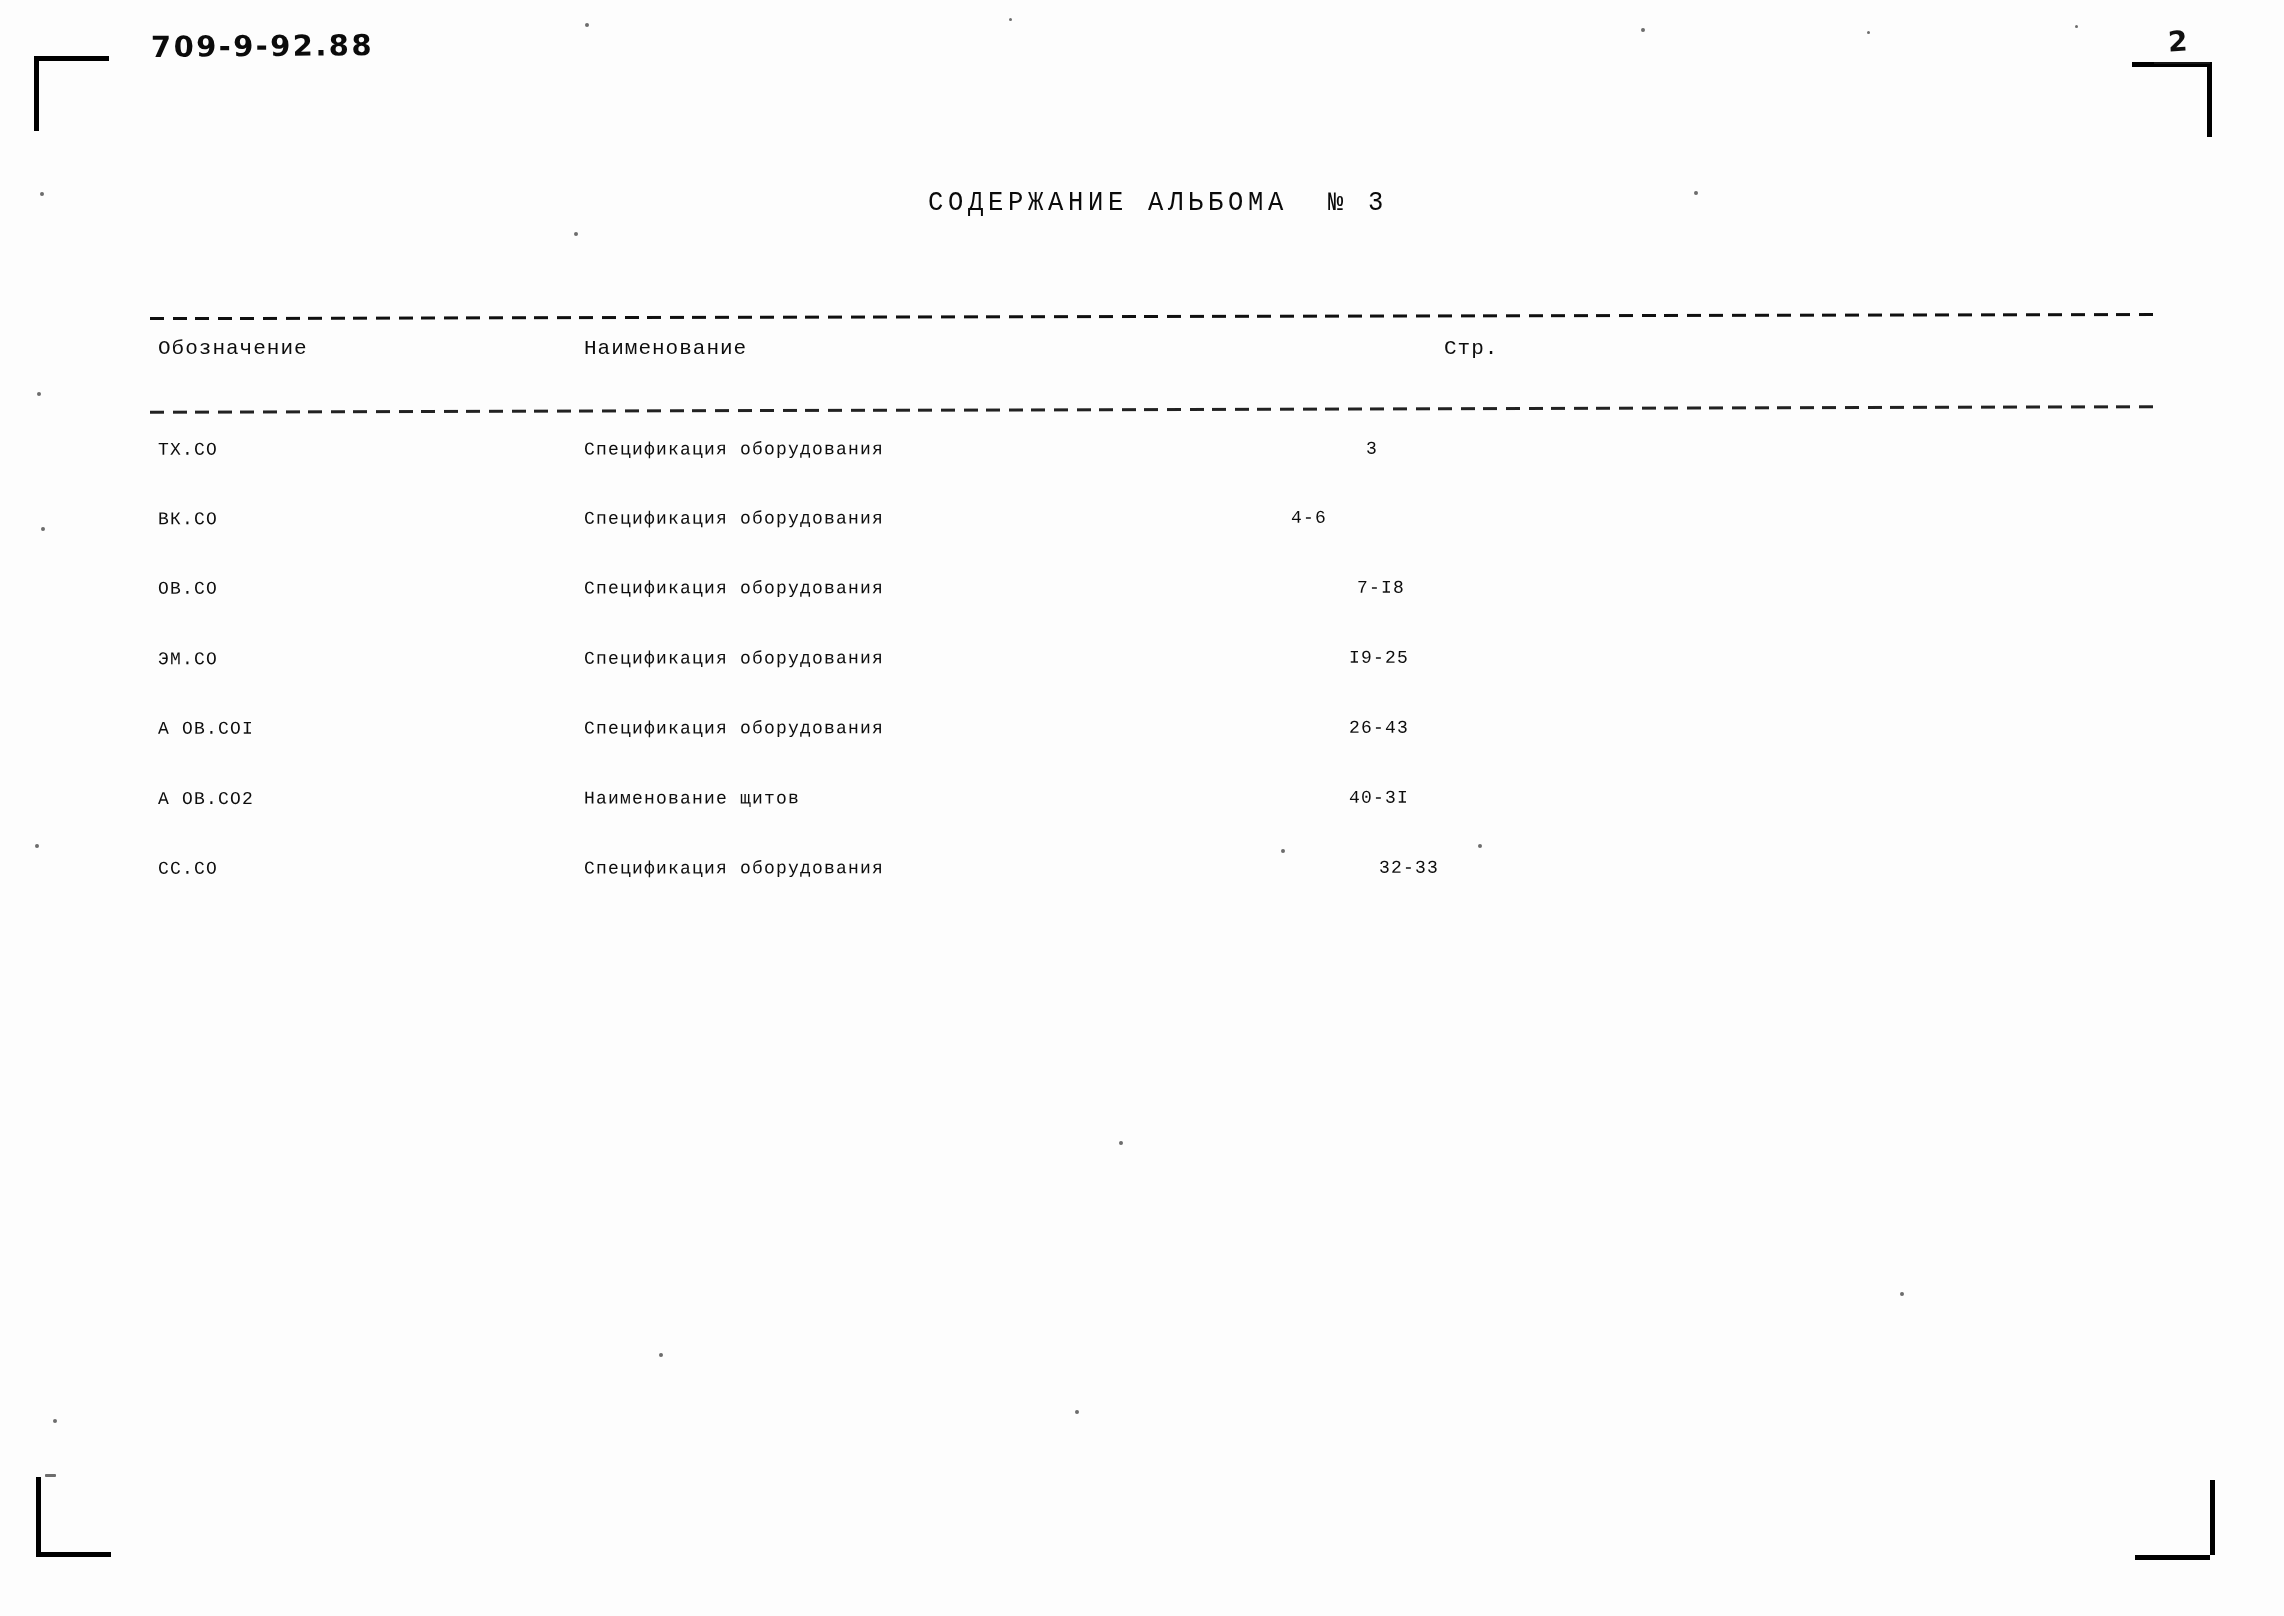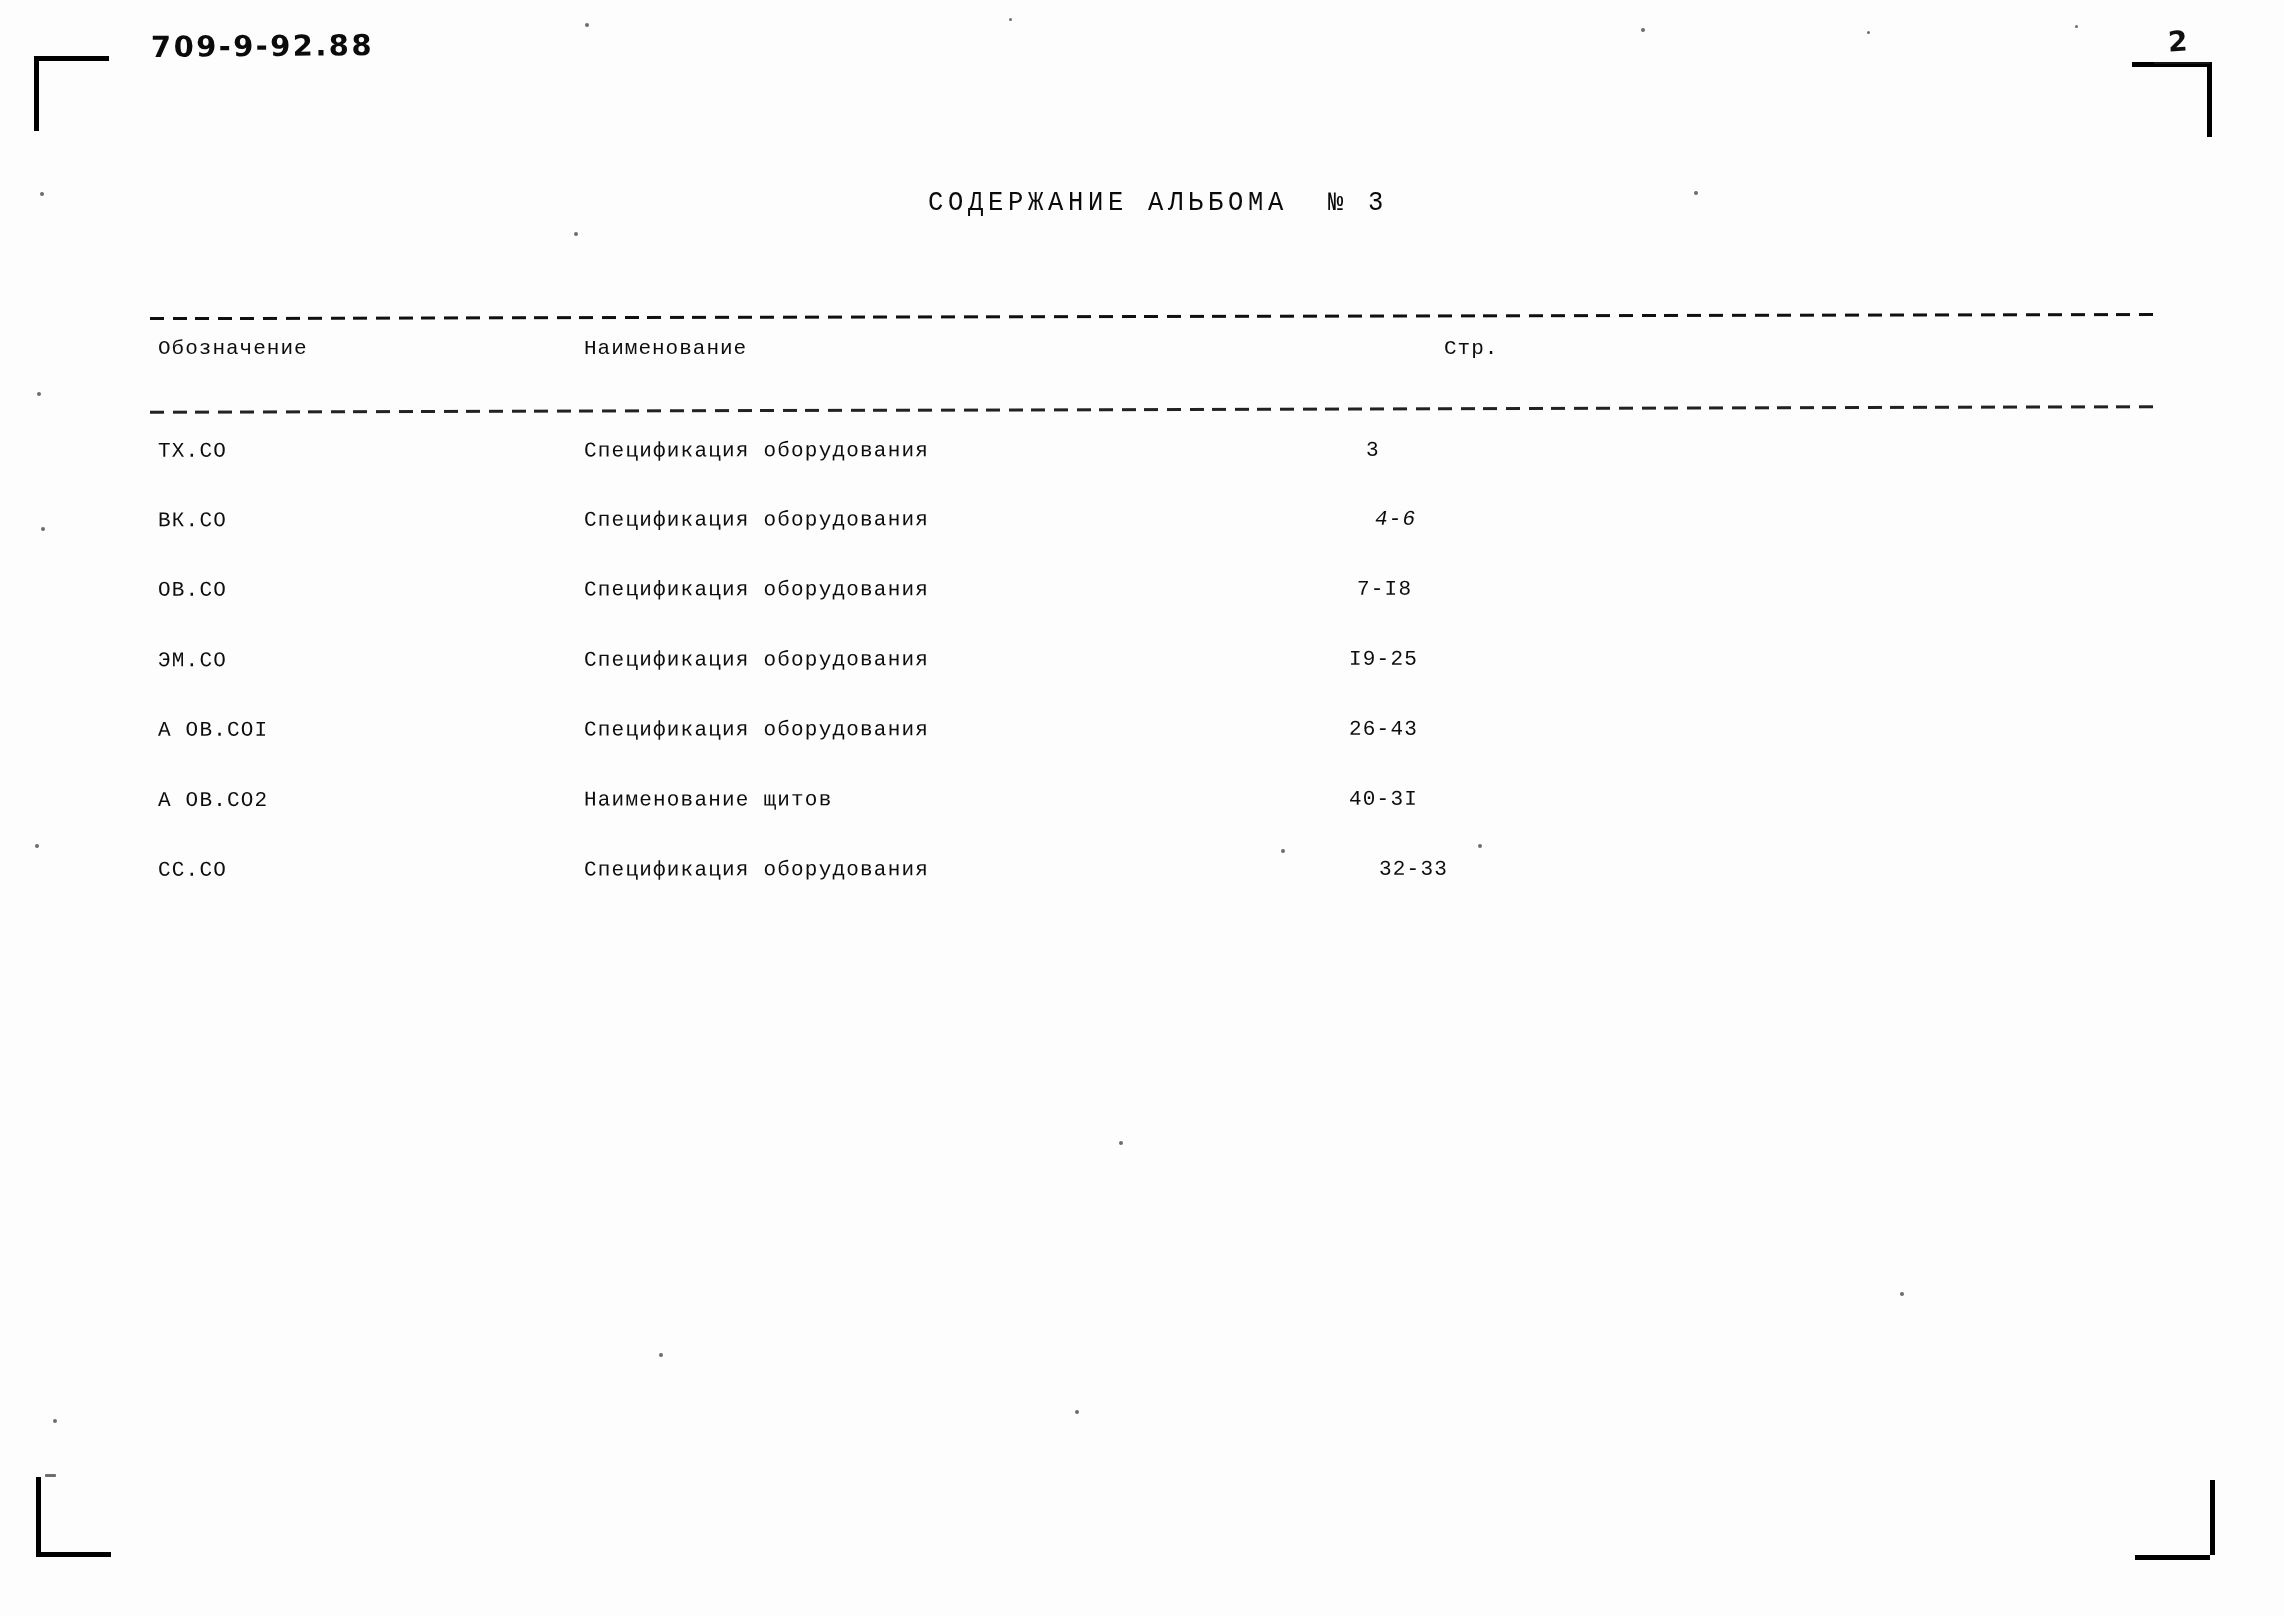--- a/index.html
+++ b/index.html
@@ -133,21 +133,21 @@
     width: 2284px;
   }
   .row {
     position: absolute;
     left: 0;
     width: 2284px;
     height: 41px;
   }
   .cell {
     position: absolute;
-    font-size: 21px;
+    font-size: 18px;
     letter-spacing: 1.2px;
     white-space: pre;
     color: #0d0d0d;
   }
   .col-code  { left: 158px;  }
   .col-name  { left: 584px; }
   .col-page  { left: 1349px; width: 198px; text-align: left; }
 
   
   #header-row { top: 337px; }
@@ -157,21 +157,21 @@
   
   #row-0 { top: 439px;  }
   #row-1 { top: 508px; }
   #row-2 { top: 578px; }
   #row-3 { top: 648px; }
   #row-4 { top: 718px; }
   #row-5 { top: 788px; }
   #row-6 { top: 858px; }
 
   #row-0 .col-page { left: 1366px; }
-  #row-1 .col-page { left: 1375px; font-style: italic; }
+  #row-1 .col-page { left: 1291px; }
   #row-2 .col-page { left: 1357px; }
   #row-3 .col-page { left: 1349px; font-family: Liberation Mono, monospace; }
   #row-4 .col-page { left: 1349px; }
   #row-5 .col-page { left: 1349px; }
   #row-6 .col-page { left: 1379px; }
 
   
   #row-0 { transform: rotate(-0.05deg); }
   #row-1 { transform: rotate(-0.08deg); }
   #row-2 { transform: rotate(-0.04deg); }

